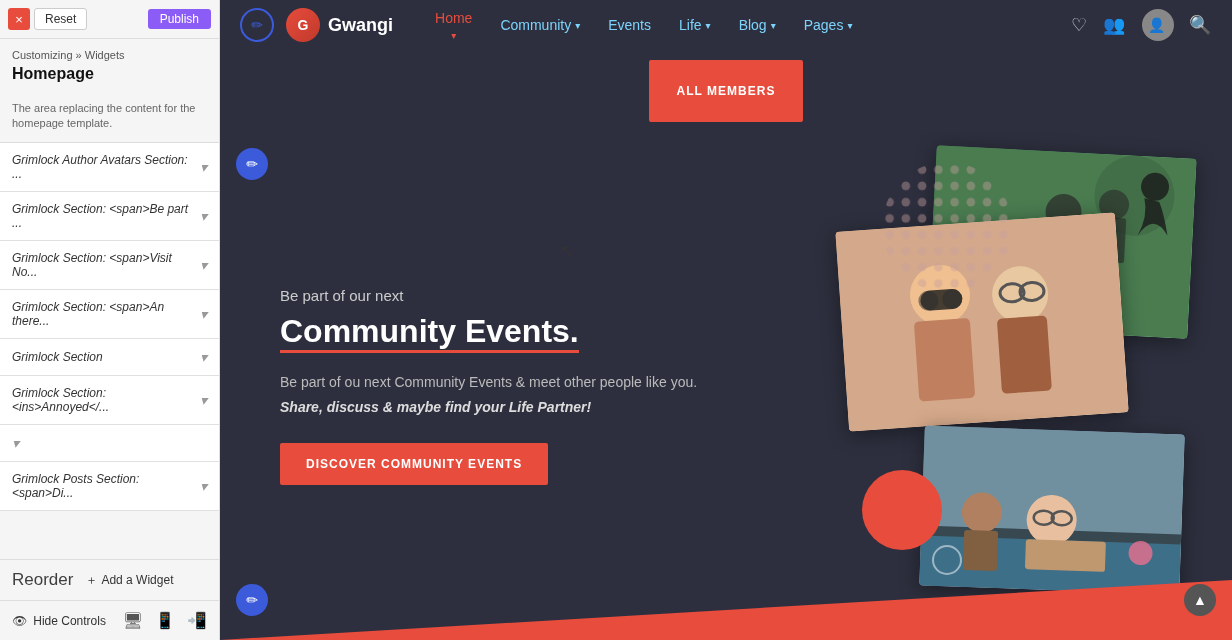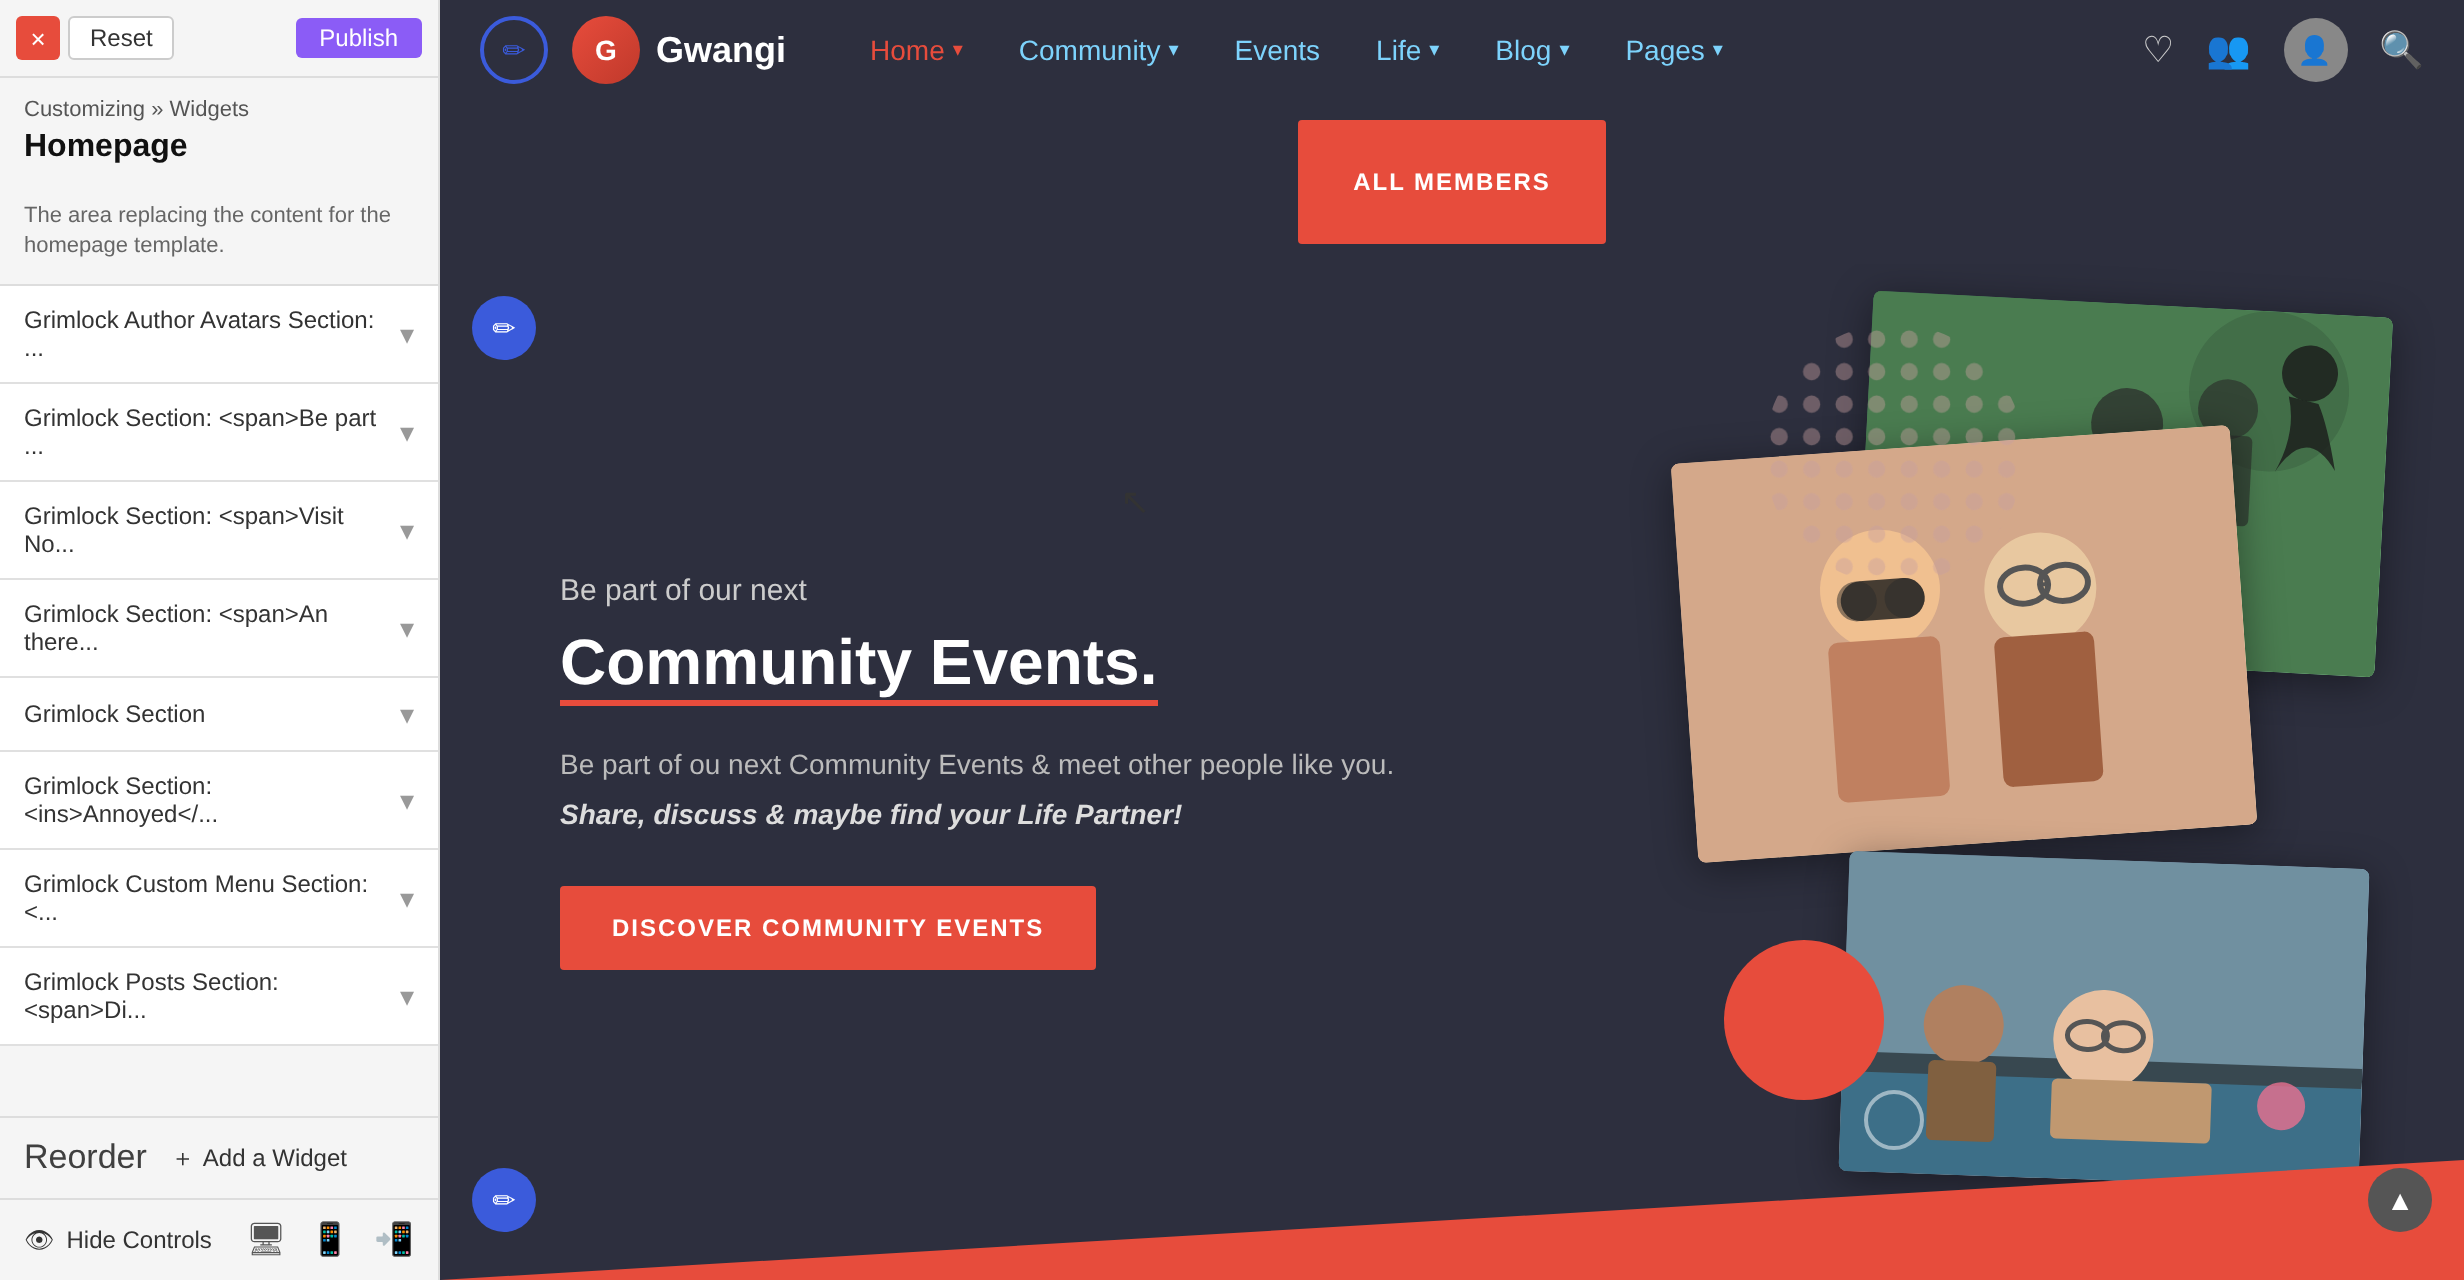--- a/index.html
+++ b/index.html
@@ -69,20 +69,21 @@
     .sidebar-info {
       padding: 8px 12px 10px 12px;
       font-size: 11px;
       color: #666;
       border-bottom: 1px solid #ddd;
       line-height: 1.4;
     }
     .sidebar-items {
       flex: 1;
       overflow-y: auto;
+      font-style: italic;
     }
     .sidebar-item {
       display: flex;
       align-items: center;
       justify-content: space-between;
       padding: 10px 12px;
       border-bottom: 1px solid #e0e0e0;
       background: #fff;
       cursor: pointer;
       font-size: 12px;
@@ -209,20 +210,21 @@
       padding: 8px 12px;
       font-size: 14px;
       cursor: pointer;
       display: flex;
       align-items: center;
       gap: 4px;
       text-decoration: none;
     }
     .nav-link.active {
       color: #e74c3c;
+      flex-direction: column;
     }
     .nav-link .chevron-down { font-size: 10px; }
     .nav-icons {
       display: flex;
       align-items: center;
       gap: 16px;
     }
     .nav-icon {
       color: #ccc;
       font-size: 18px;
@@ -538,21 +540,20 @@
     </div>
     <div class="sidebar-item">
       <span>Grimlock Section</span>
       <span class="chevron">▾</span>
     </div>
     <div class="sidebar-item">
       <span>Grimlock Section: &lt;ins&gt;Annoyed&lt;/...</span>
       <span class="chevron">▾</span>
     </div>
     <div class="sidebar-item">
-      <span>Grimlock Custom Menu Section: &lt;...</span>
       <span class="chevron">▾</span>
     </div>
     <div class="sidebar-item">
       <span>Grimlock Posts Section: &lt;span&gt;Di...</span>
       <span class="chevron">▾</span>
     </div>
   </div>
 
   <div class="sidebar-actions">
     <button class="reorder-link">Reorder</button>

